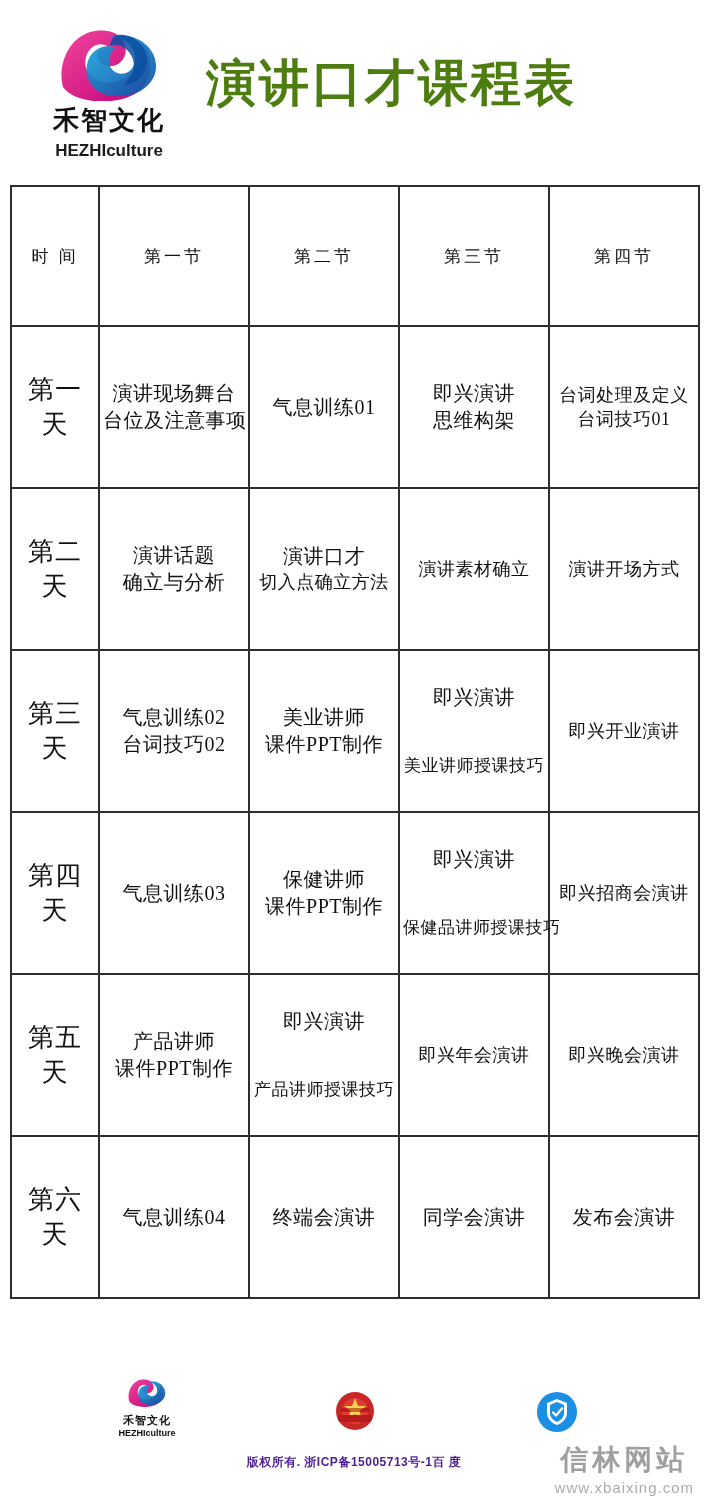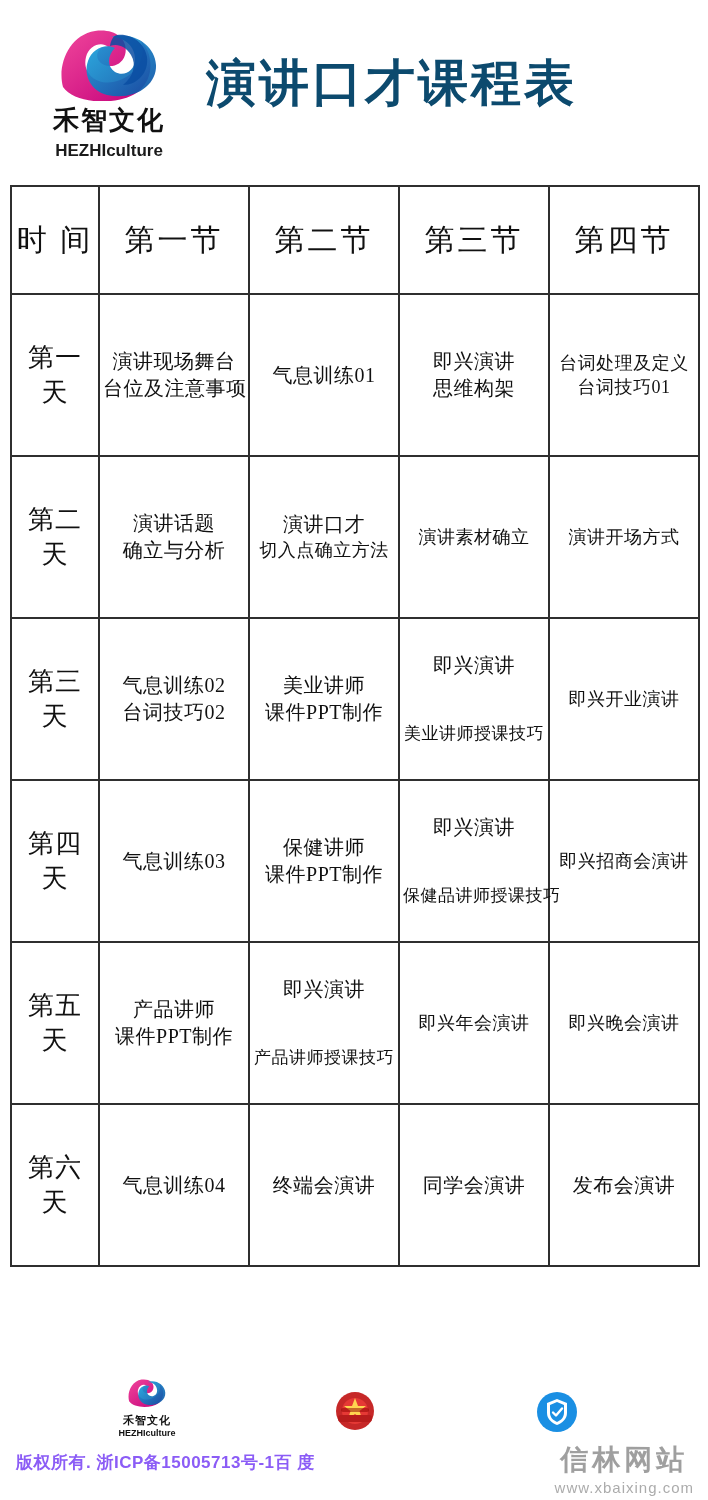--- a/index.html
+++ b/index.html
@@ -56,21 +56,21 @@
     font-size: 17px;
     letter-spacing: 0px;
     color: #1b1b1b;
     margin-top: 3px;
   }
   .title {
     font-family: "Liberation Serif", "DejaVu Serif", serif;
     font-weight: bold;
     font-size: 50px;
     letter-spacing: 3px;
-    color: #0c4a6e;
+    color: #4d7c0f;
     margin-left: 22px;
     padding-bottom: 18px;
   }
 
   
   .table-wrap {
     padding: 0 10px;
     box-sizing: border-box;
   }
   table.schedule {
@@ -85,22 +85,22 @@
     vertical-align: middle;
     font-family: "Liberation Serif", "DejaVu Serif", serif;
     color: #111;
     padding: 2px 3px;
     box-sizing: border-box;
   }
   .col-time { width: 88px; }
   .col-sess { width: 150px; }
 
   tr.head-row td {
-    height: 108px;
-    font-size: 30px;
+    height: 140px;
+    font-size: 17px;
     font-weight: normal;
     letter-spacing: 3px;
     border-radius: 18px;
   }
   tr.body-row td {
     height: 162px;
     font-size: 20px;
     line-height: 1.35;
     letter-spacing: 0.5px;
   }
@@ -151,28 +151,28 @@
   }
   .mini-brand-sub {
     font-family: "Liberation Sans", sans-serif;
     font-weight: bold;
     font-size: 9px;
     letter-spacing: 0px;
   }
   .footer-text {
     display: flex;
     align-items: center;
-    justify-content: flex-start;
+    justify-content: center;
     height: 48px;
     padding: 0 16px;
     box-sizing: border-box;
     font-family: "Liberation Sans", sans-serif;
-    font-size: 17px;
-    font-weight: bold;
-    color: #8b5cf6;
+    font-size: 12px;
+    font-weight: bold;
+    color: #4c1d95;
     letter-spacing: 0.5px;
   }
   .watermark {
     position: absolute;
     right: 14px;
     bottom: 4px;
     text-align: center;
     color: #9a9a9a;
     font-family: "Liberation Sans", sans-serif;
     opacity: 0.85;

